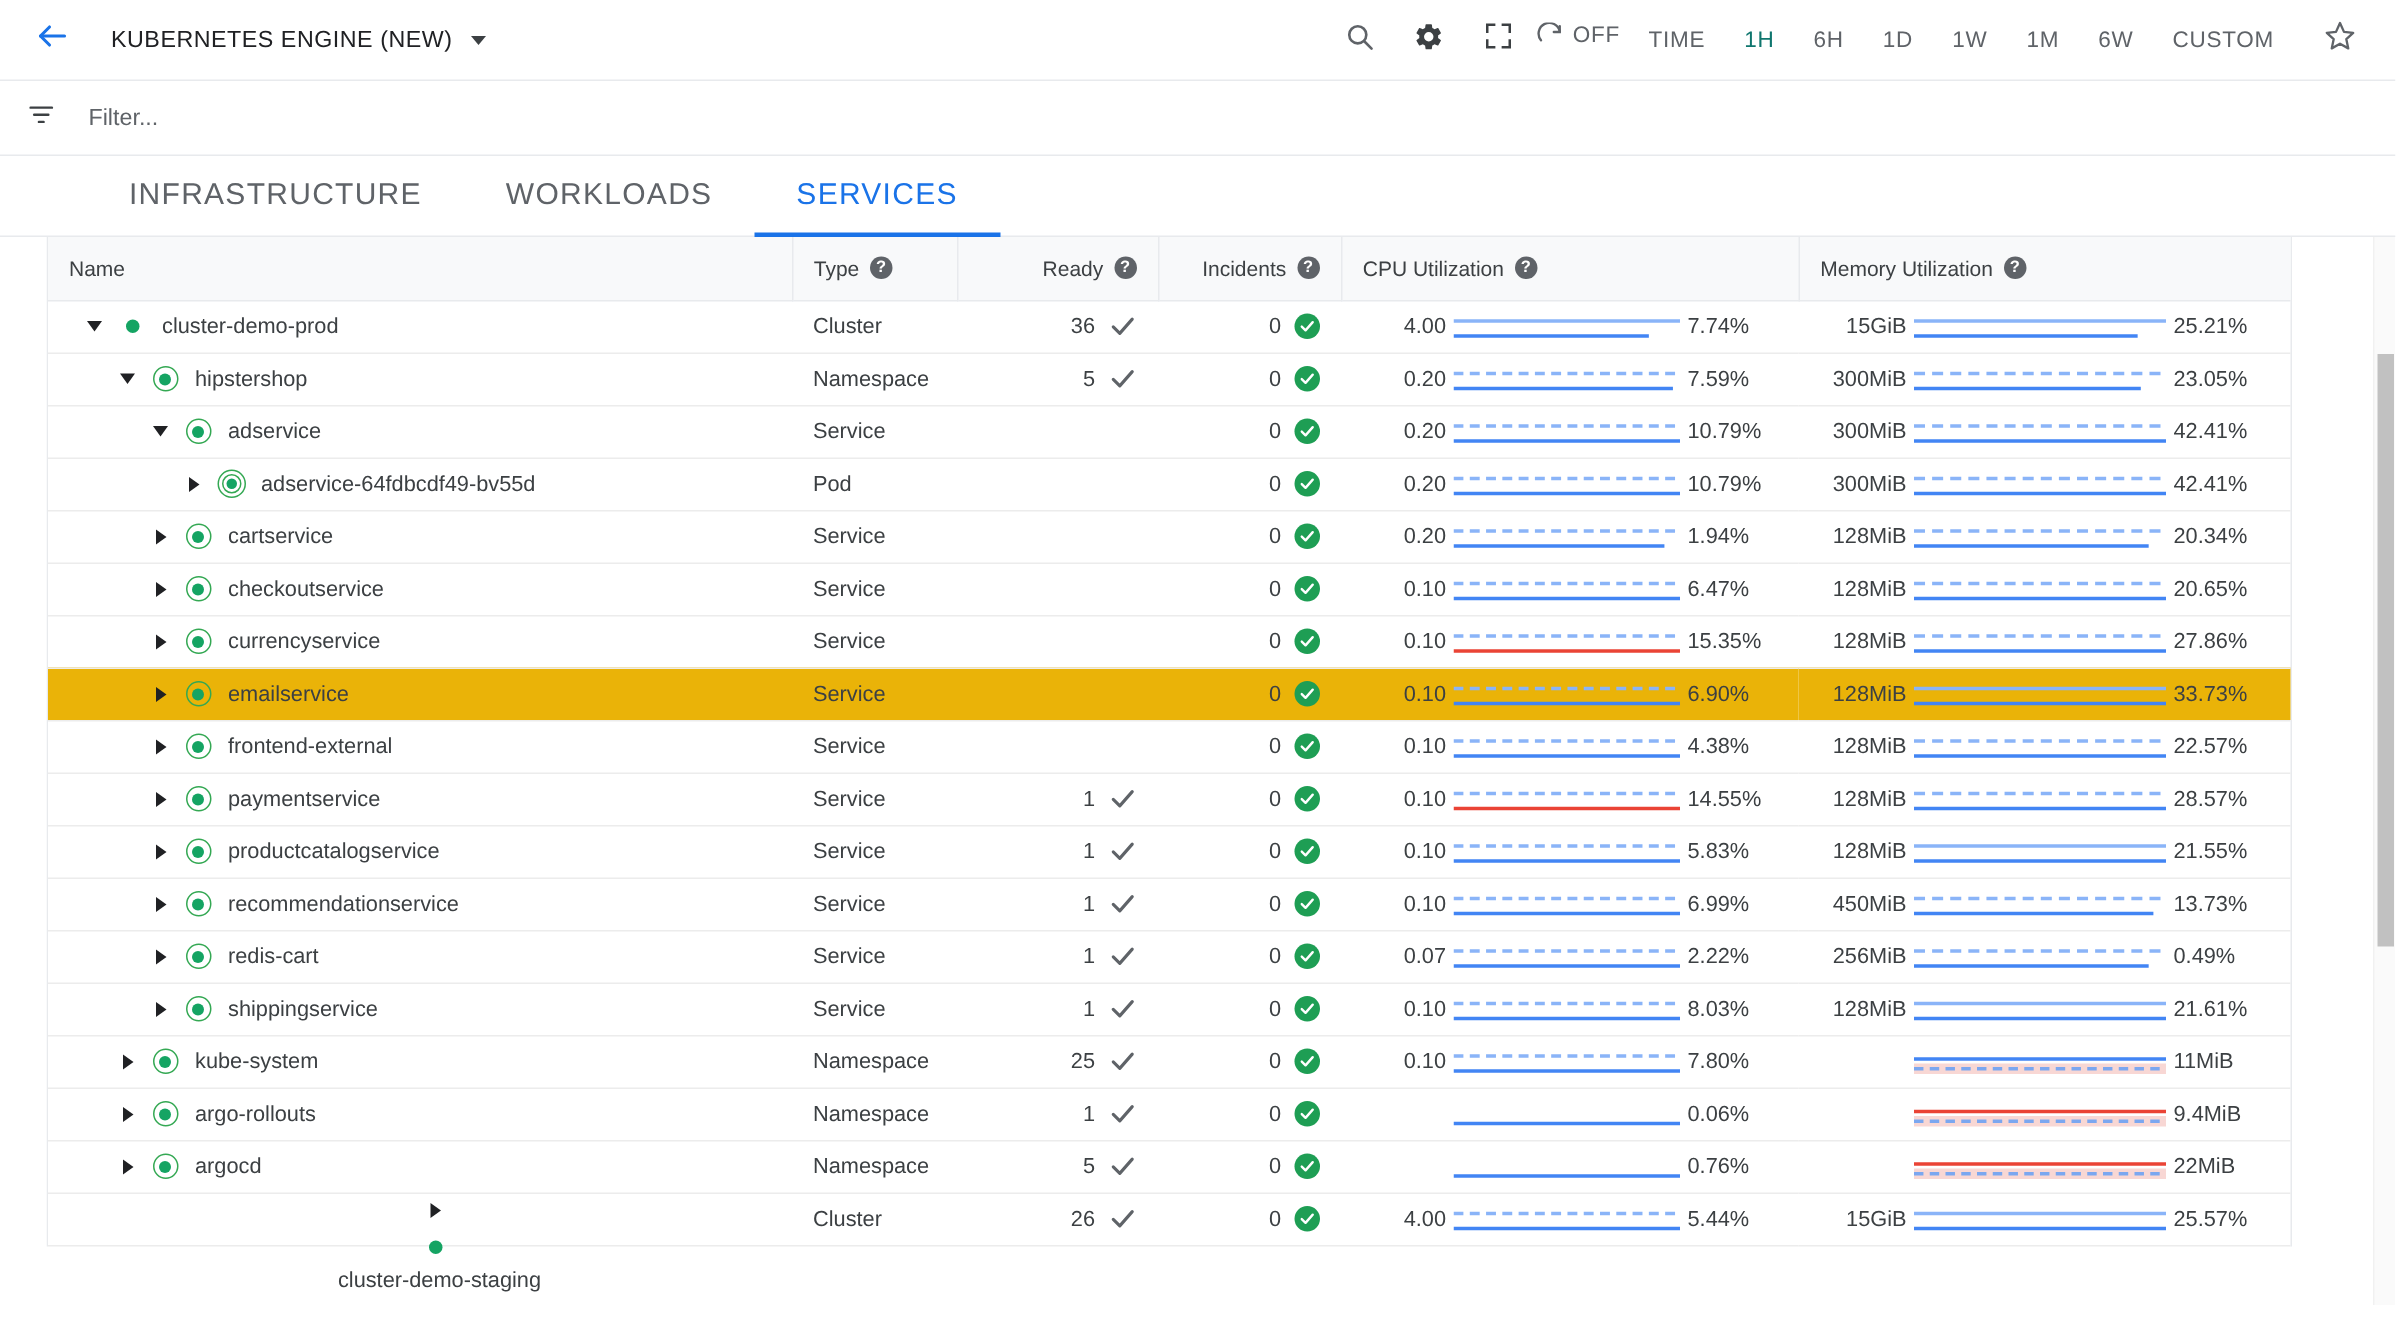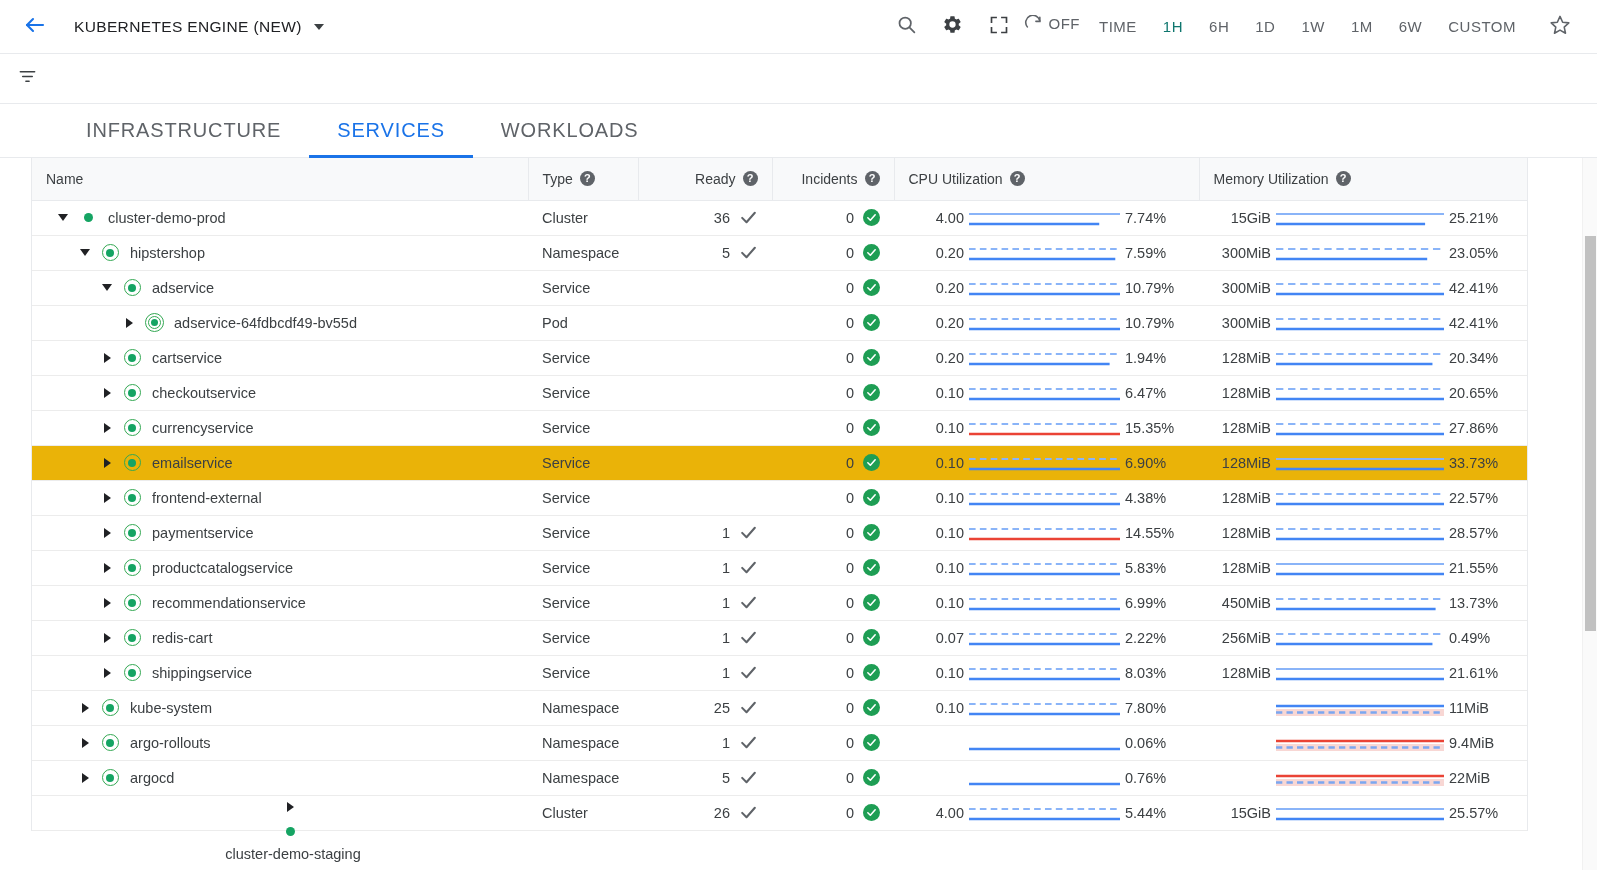--- a/index.html
+++ b/index.html
@@ -361,26 +361,27 @@
 </div>
 
 <div class="filterbar">
   <span>
     <svg width="19" height="19" viewBox="0 0 24 24" fill="none" stroke="#3c4043" stroke-width="2" stroke-linecap="round">
       <line x1="3" y1="6" x2="21" y2="6"></line>
         <line x1="6" y1="12" x2="18" y2="12"></line>
         <line x1="10" y1="18" x2="14" y2="18"></line>
     </svg>
   </span>
+  <input class="filter-input" type="text" placeholder="Filter..." style="">
 </div>
 
 <div class="tabs" id="tabs">
     <div class="tab">INFRASTRUCTURE</div>
+    <div class="tab">WORKLOADS</div>
     <div class="tab active">SERVICES</div>
-    <div class="tab">WORKLOADS</div>
   </div>
 
 <div class="table-area">
   <div class="left-gutter"></div>
   <div class="table-wrap">
     <table>
       <colgroup>
         <col style="width:496px">
           <col style="width:110px">
           <col style="width:134px">

